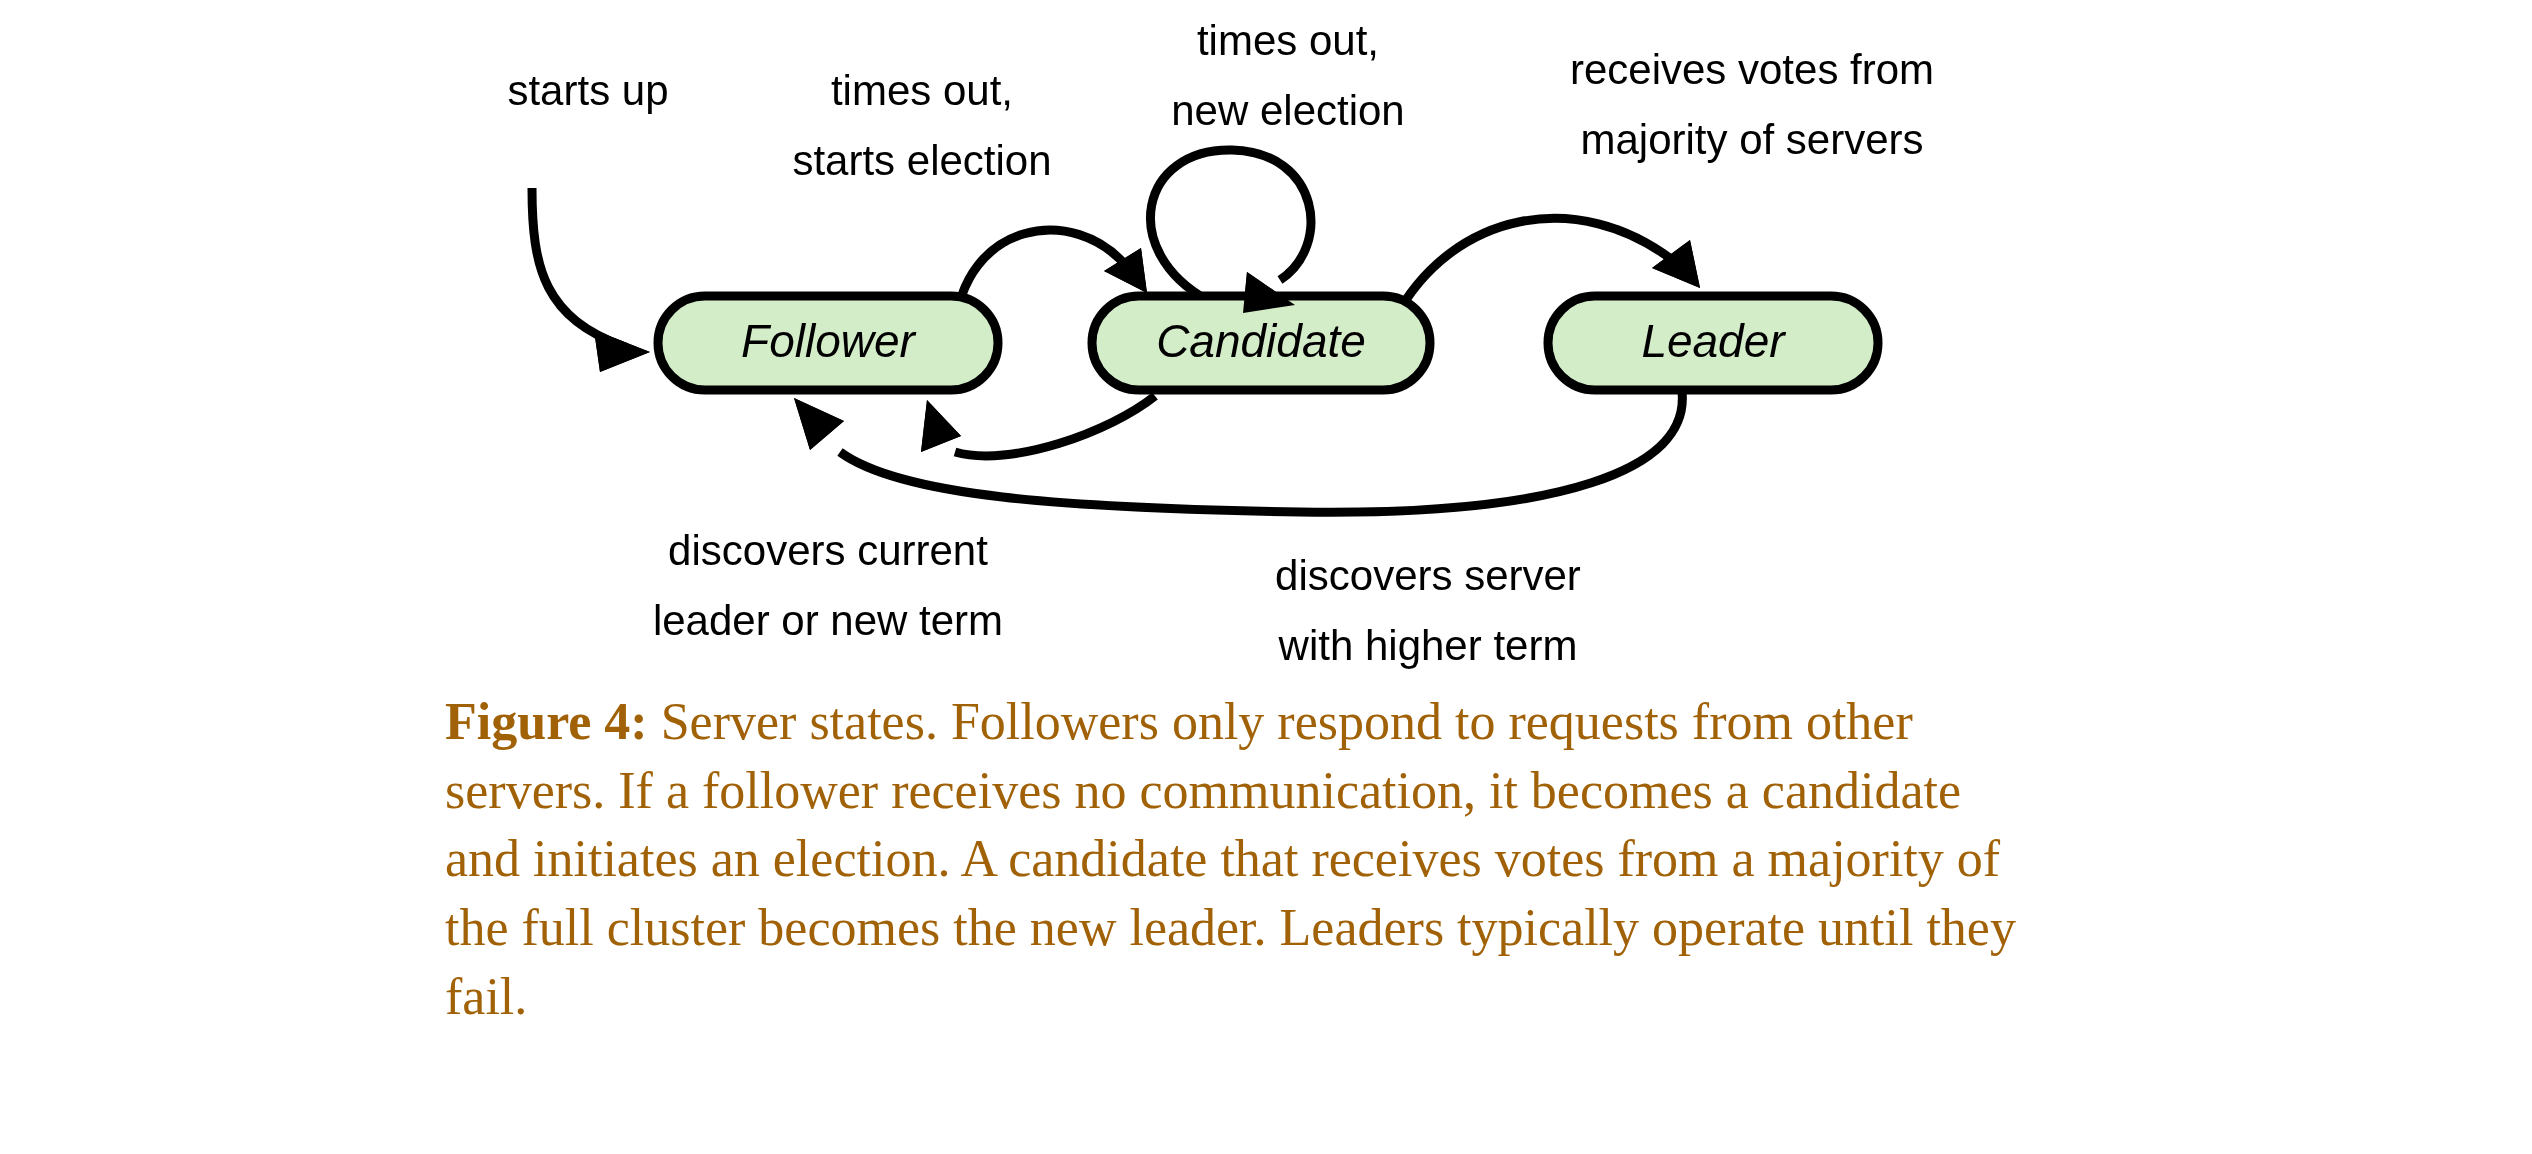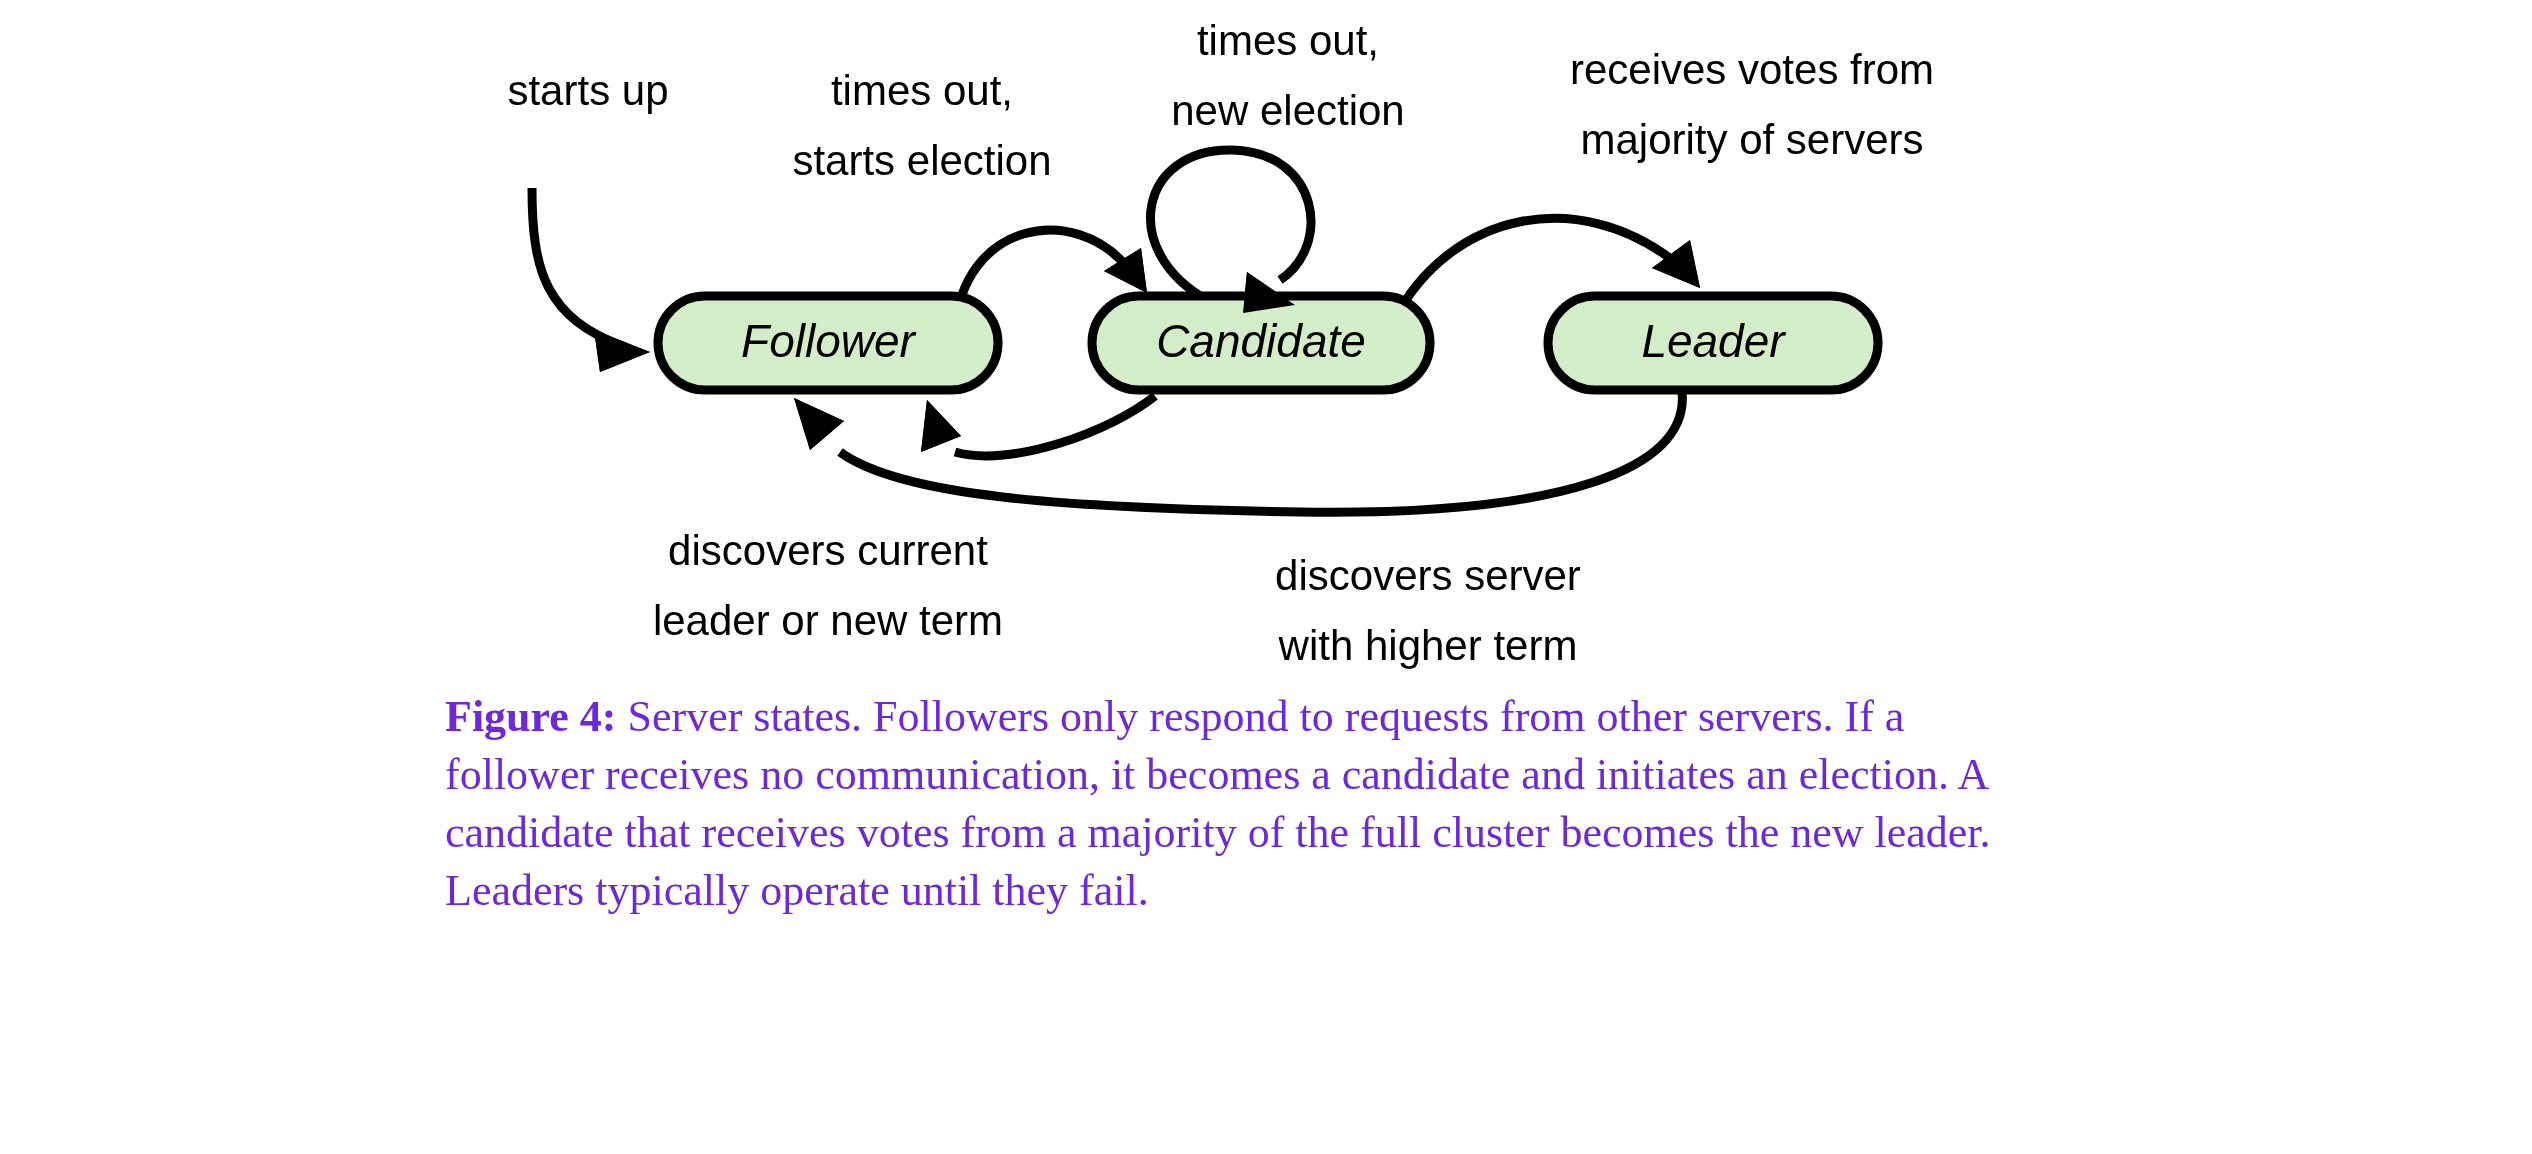--- a/index.html
+++ b/index.html
@@ -66,23 +66,23 @@
     text-anchor: middle;
   }
 
   
   #caption {
     position: absolute;
     left: 445px;
     top: 688px;
     width: 1590px;
     font-family: "Liberation Serif", "DejaVu Serif", serif;
-    font-size: 44px;
+    font-size: 52px;
     line-height: 1.32;
-    color: #6d28d9;
+    color: #a16207;
     text-align: left;
   }
   #caption .cap-lead {
     font-weight: bold;
   }
 </style>
 </head>
 <body>
 
 <div id="page">

